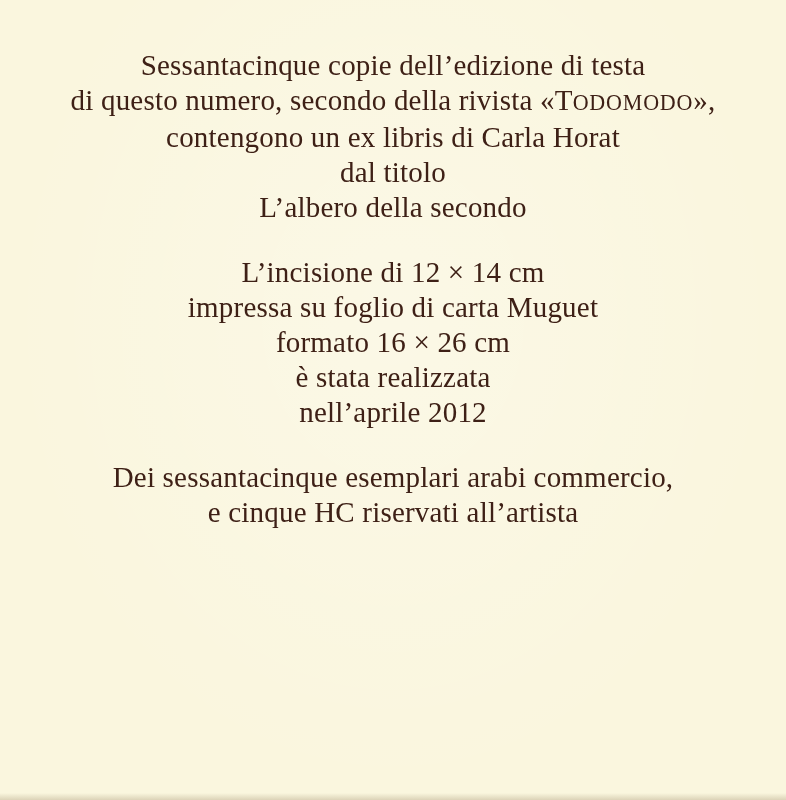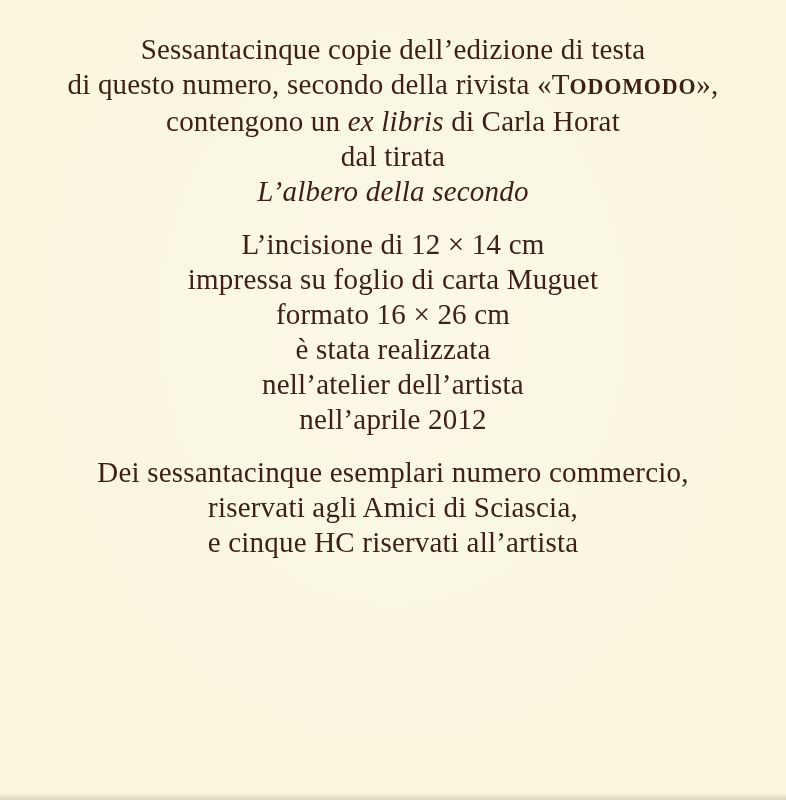--- a/index.html
+++ b/index.html
@@ -5,21 +5,21 @@
   * { margin: 0; padding: 0; box-sizing: border-box; }
   html, body { width: 786px; height: 800px; }
   body {
     font-family: "Liberation Serif", serif;
     overflow: hidden;
   }
   .page {
     position: relative;
     width: 786px;
     height: 800px;
-    padding-top: 32px;
+    padding-top: 48px;
     text-align: center;
     background:
       radial-gradient(ellipse at 50% 40%, rgba(255,255,255,0.25), rgba(0,0,0,0) 70%),
       #faf6de;
   }
   
   .page::after {
     content: "";
     position: absolute;
     left: 0; right: 0; bottom: 0;
@@ -27,48 +27,46 @@
     background: linear-gradient(to bottom, rgba(141,120,82,0), rgba(141,120,82,0.28));
     pointer-events: none;
   }
   .colophon {
     color: #3e2016;
     font-size: 29px;
     line-height: 35px;
     letter-spacing: 0.2px;
   }
   .para { margin: 0; }
-  .para + .para { margin-top: 18px; }
+  .para + .para { margin-top: 30px; }
   .line { white-space: nowrap; }
-  .it { font-style: italic; }
-  .sc { font-size: 0.76em; letter-spacing: 0.8px; font-weight: bold; }
+  .it { }
+  .sc { font-size: 0.76em; letter-spacing: 0.8px; }
 </style>
 </head>
 <body>
 
 <div class="page" style="background-color: rgb(250, 246, 222);">
   <div class="colophon" style="color: rgb(62, 32, 22);">
 
     <div class="para">
       <div class="line">Sessantacinque copie dell’edizione di testa</div>
       <div class="line"><span>di questo numero, secondo della rivista «T</span><span class="sc">ODOMODO</span><span>»,</span></div>
       <div class="line"><span>contengono un </span><span class="it">ex libris</span><span> di Carla Horat</span></div>
-      <div class="line">dal tirata</div>
+      <div class="line">dal titolo</div>
       <div class="line it">L’albero della secondo</div>
     </div>
 
     <div class="para">
       <div class="line">L’incisione di 12 × 14 cm</div>
       <div class="line">impressa su foglio di carta Muguet</div>
       <div class="line">formato 16 × 26 cm</div>
       <div class="line">è stata realizzata</div>
-      <div class="line">nell’atelier dell’artista</div>
       <div class="line">nell’aprile 2012</div>
     </div>
 
     <div class="para">
-      <div class="line">Dei sessantacinque esemplari numero commercio,</div>
-      <div class="line">riservati agli Amici di Sciascia,</div>
+      <div class="line">Dei sessantacinque esemplari arabi commercio,</div>
       <div class="line">e cinque HC riservati all’artista</div>
     </div>
 
   </div>
 </div>
 
 </body></html>

